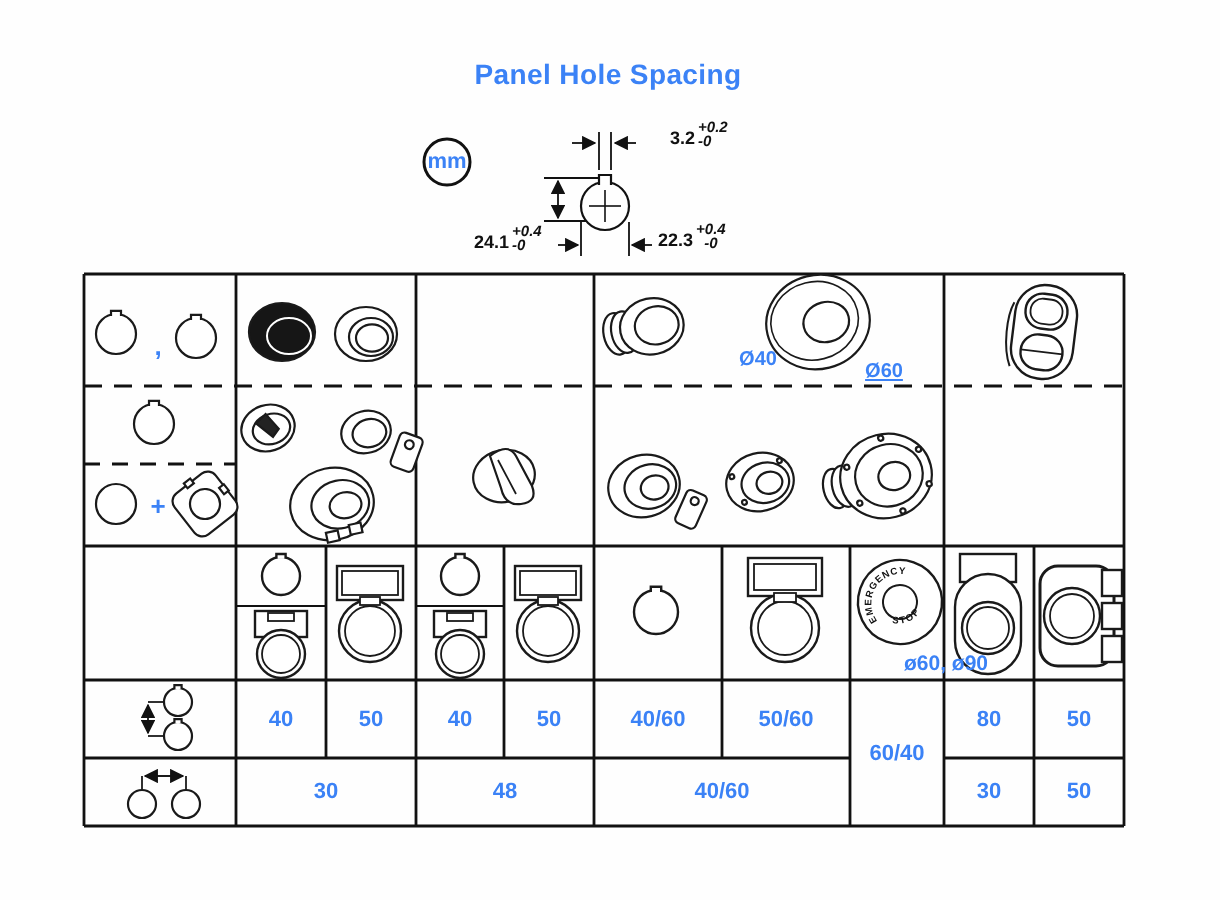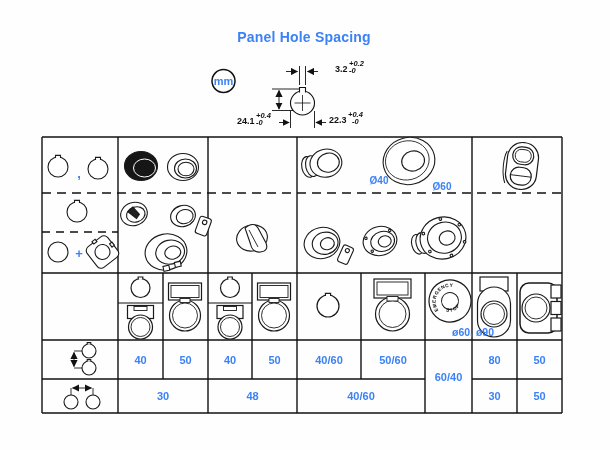--- a/index.html
+++ b/index.html
@@ -319,21 +319,21 @@
     <span class="tol">
       <span>+0.4</span>
       <span>-0</span>
     </span>
   </div>
 
   <span class="t sym" style="left:79px;top:173px;">,</span>
   <span class="t sym" style="left:79px;top:253px;">+</span>
 
   <span class="t diam" style="left:379px;top:180px;">Ø40</span>
-  <span class="t diam" style="left:442px;top:186px;">Ø60</span>
+  <span class="t diam" style="left:442px;top:186px;text-decoration:underline;">Ø60</span>
   <span class="t sizes" style="left:449px;top:332px;">ø60, ø90</span>
 
   <span class="t num" style="left:140.5px;top:360px;">40</span>
   <span class="t num" style="left:185.5px;top:360px;">50</span>
   <span class="t num" style="left:230px;top:360px;">40</span>
   <span class="t num" style="left:274.5px;top:360px;">50</span>
   <span class="t num" style="left:329px;top:360px;">40/60</span>
   <span class="t num" style="left:393px;top:360px;">50/60</span>
   <span class="t num" style="left:494.5px;top:360px;">80</span>
   <span class="t num" style="left:539.5px;top:360px;">50</span>

